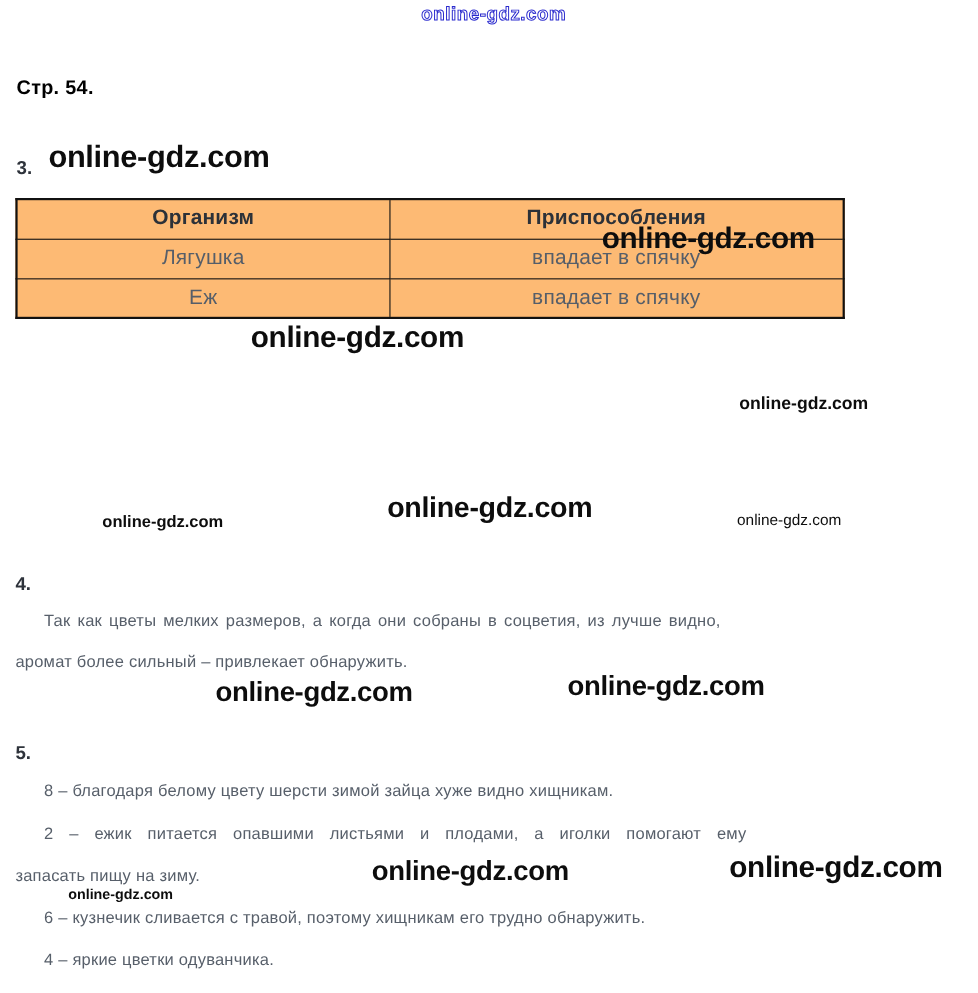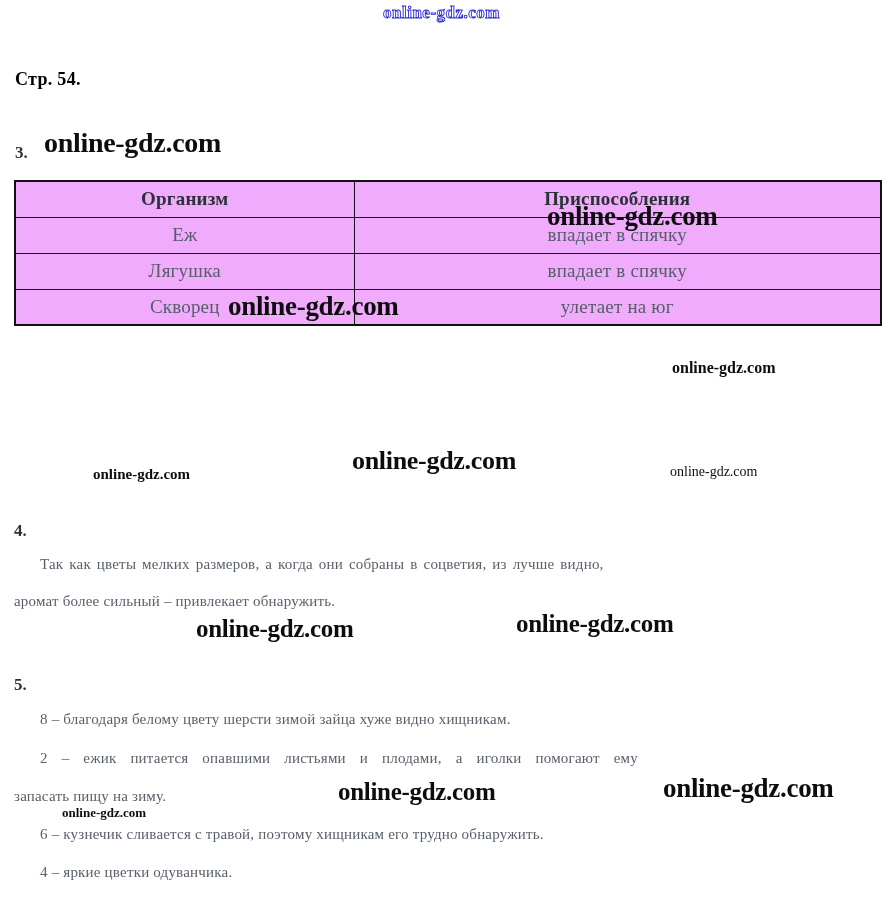--- a/index.html
+++ b/index.html
@@ -1,15 +1,15 @@
 <!DOCTYPE html>
 <html><head>
 <meta charset="utf-8">
 <style>
-  * { margin:0; padding:0; box-sizing:border-box;font-family:Liberation Serif, serif; }
+  * { margin:0; padding:0; box-sizing:border-box; }
   html,body { background:#ffffff; }
   body {
     width:889px; height:903px;
     position:relative; overflow:hidden;
     font-family:"Liberation Sans", sans-serif;
   }
   .abs { position:absolute; white-space:nowrap; }
 
   
   .page-heading { left:15px; top:69px; font-size:18px; font-weight:bold; color:#000000; letter-spacing:0.3px; }
@@ -42,23 +42,23 @@
   .wm-mid-c   { left:352px; top:446px; font-size:26px; font-weight:600; letter-spacing:-0.3px; }
   .wm-mid-r   { left:670px; top:464px; font-size:14px; font-weight:normal; }
   .wm-s4-l    { left:196px; top:615px; font-size:25px; font-weight:bold; letter-spacing:-0.3px; }
   .wm-s4-r    { left:516px; top:610px; font-size:25px; font-weight:bold; letter-spacing:-0.3px; }
   .wm-bot-sm  { left:62px;  top:805px; font-size:13px; font-weight:bold; }
   .wm-bot-c   { left:338px; top:778px; font-size:25px; font-weight:bold; letter-spacing:-0.3px; }
   .wm-bot-r   { left:663px; top:773px; font-size:27px; font-weight:bold; letter-spacing:-0.3px; }
 
   
   .answers-table {
-    position:absolute; left:14px; top:180px; width:868px;
+    position:absolute; left:14px; top:180px; width:754px;
     border-collapse:collapse; table-layout:fixed; z-index:2;
-    background:#f0abfc;
+    background:#fdba74;
   }
   .answers-table th, .answers-table td {
     border:1.6px solid #111111; text-align:center; vertical-align:middle;
     overflow:visible;
   }
   .answers-table { border:2.5px solid #111111; }
   .answers-table th {
     height:36px; font-size:19px; font-weight:bold; color:#2c3138; letter-spacing:0.2px;
   }
   .answers-table td {
@@ -84,30 +84,26 @@
         <col>
       </colgroup>
     <thead>
       <tr>
         <th>Организм</th>
         <th>Приспособления</th>
       </tr>
     </thead>
     <tbody>
       <tr>
-        <td>Еж</td>
-        <td>впадает в спячку</td>
-      </tr>
-      <tr>
         <td>Лягушка</td>
         <td>впадает в спячку</td>
       </tr>
       <tr>
-        <td>Скворец</td>
-        <td>улетает на юг</td>
+        <td>Еж</td>
+        <td>впадает в спячку</td>
       </tr>
     </tbody>
   </table>
 
   <span class="abs wm wm-thead">online-gdz.com</span>
   <span class="abs wm wm-frog">online-gdz.com</span>
   <span class="abs wm wm-skv">online-gdz.com</span>
 
   <span class="abs wm wm-mid-l">online-gdz.com</span>
   <span class="abs wm wm-mid-c">online-gdz.com</span>

